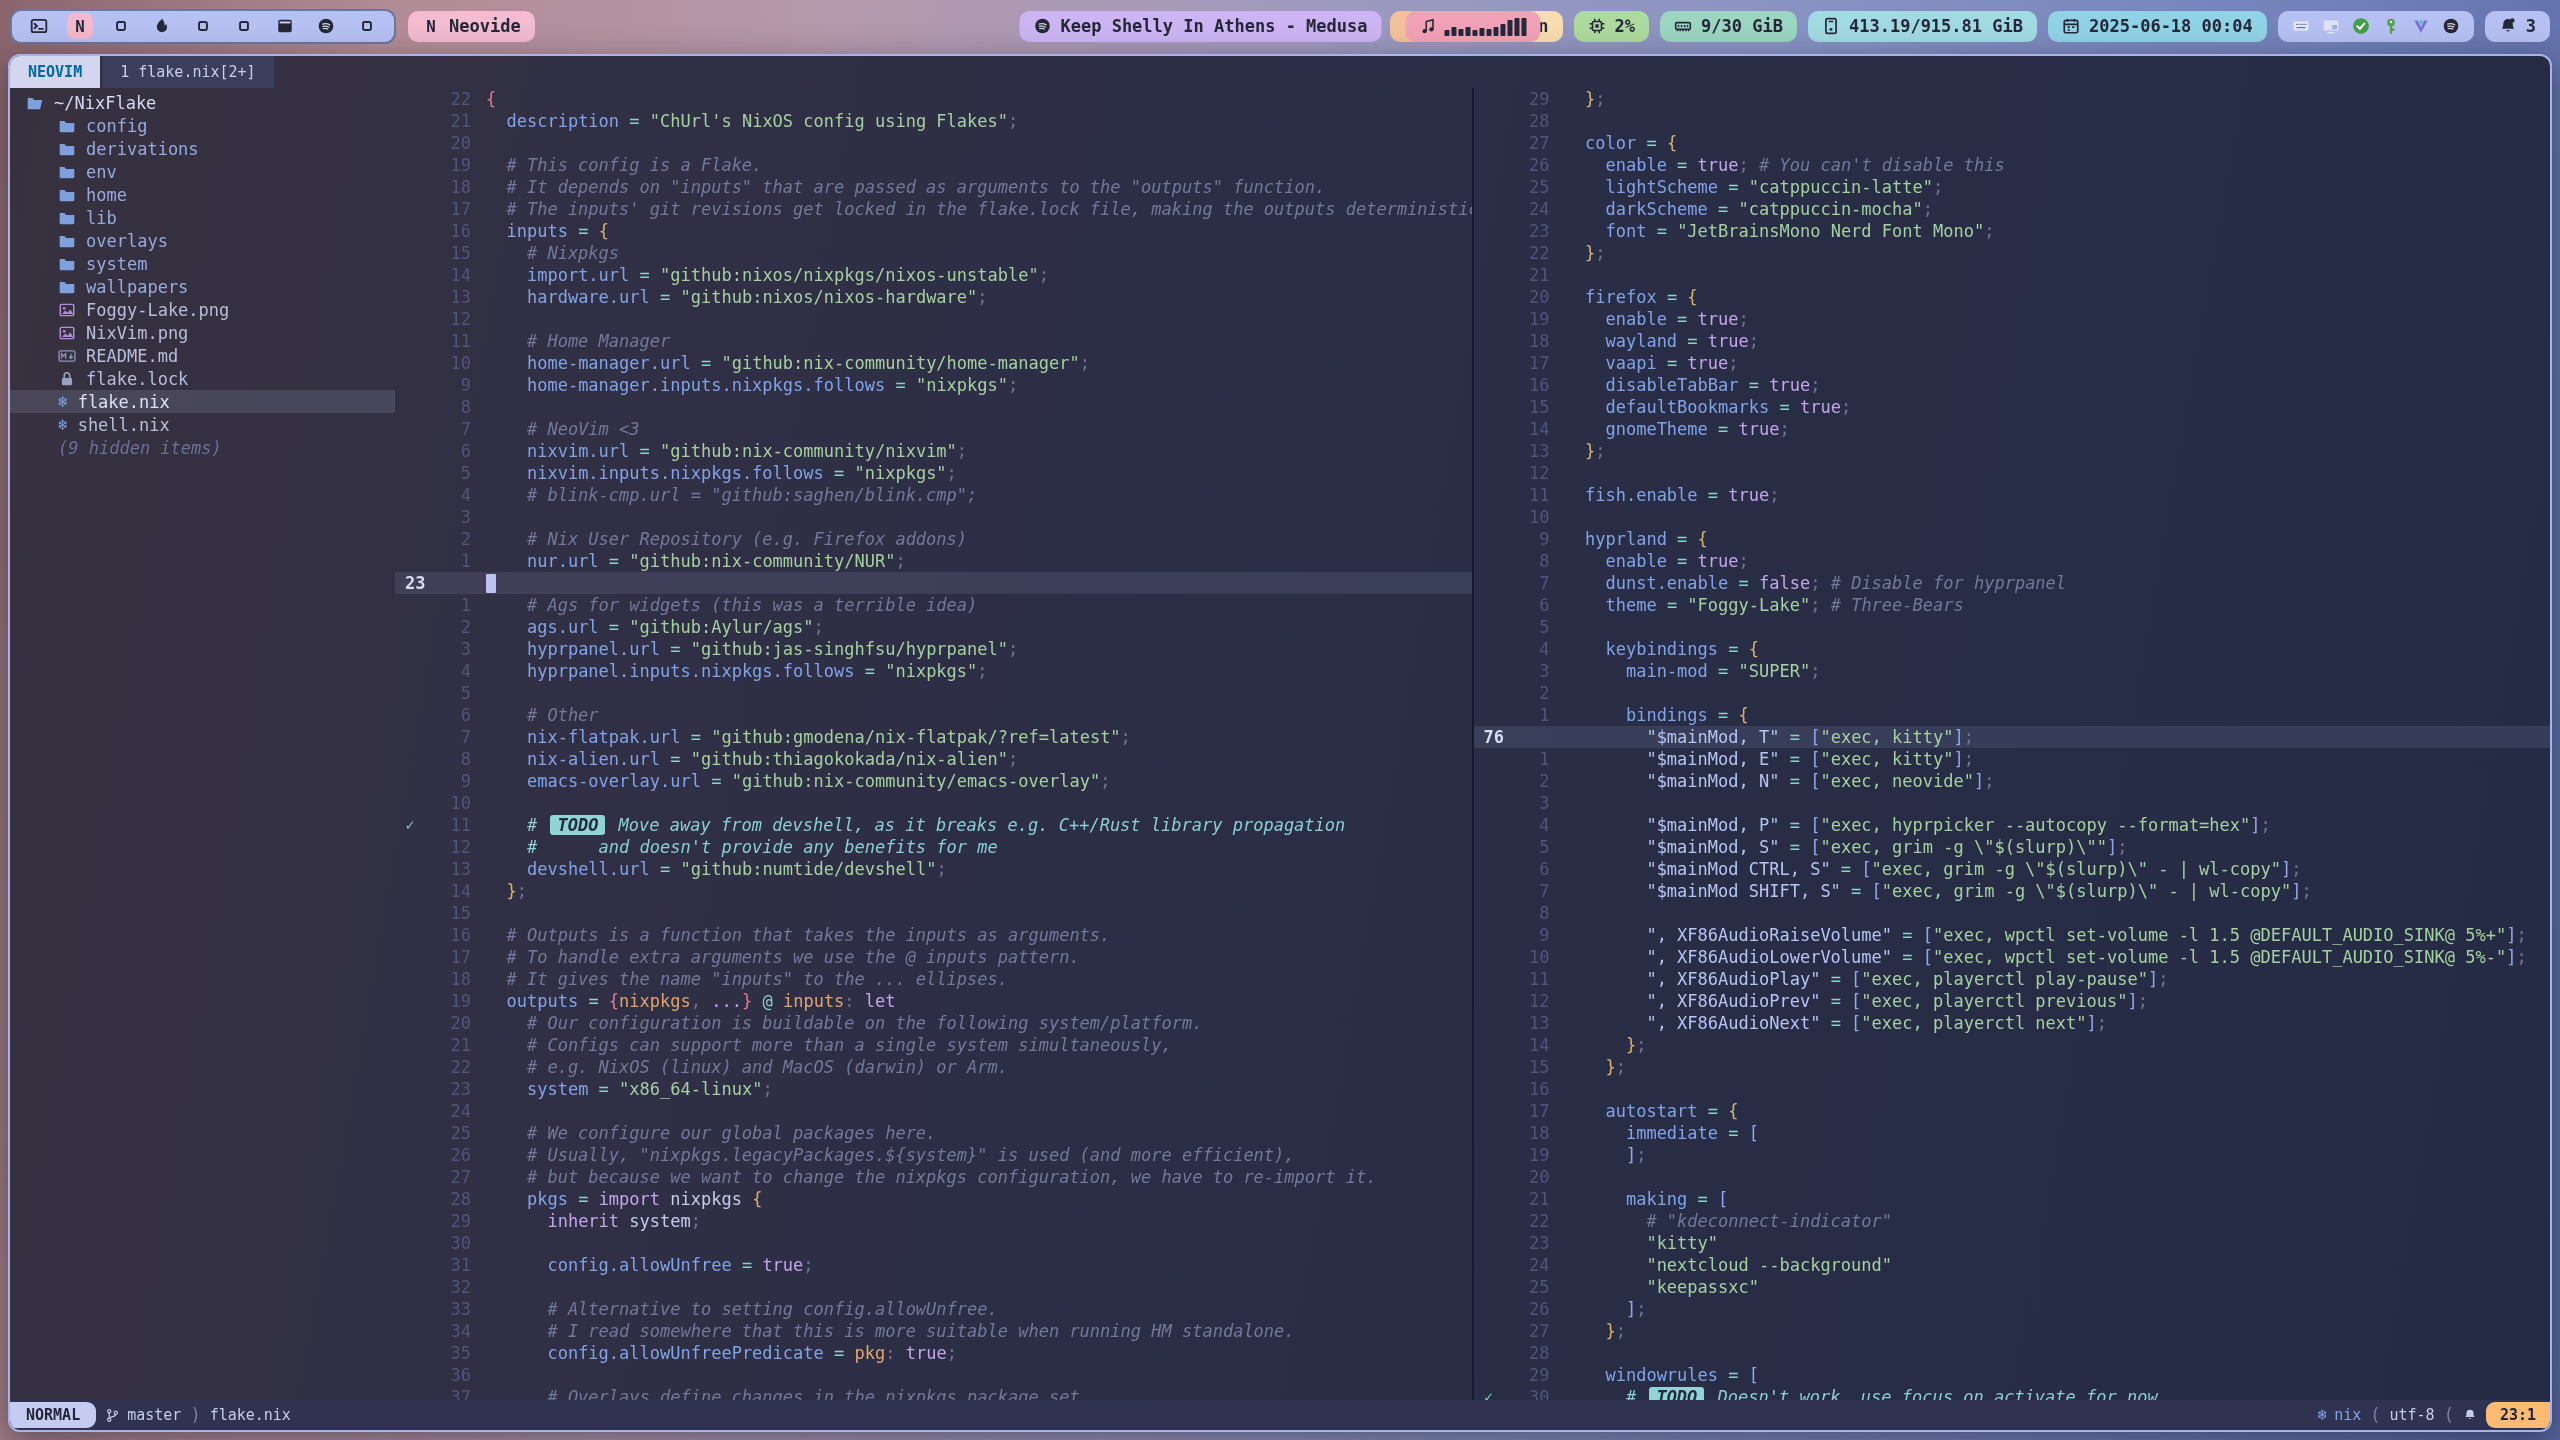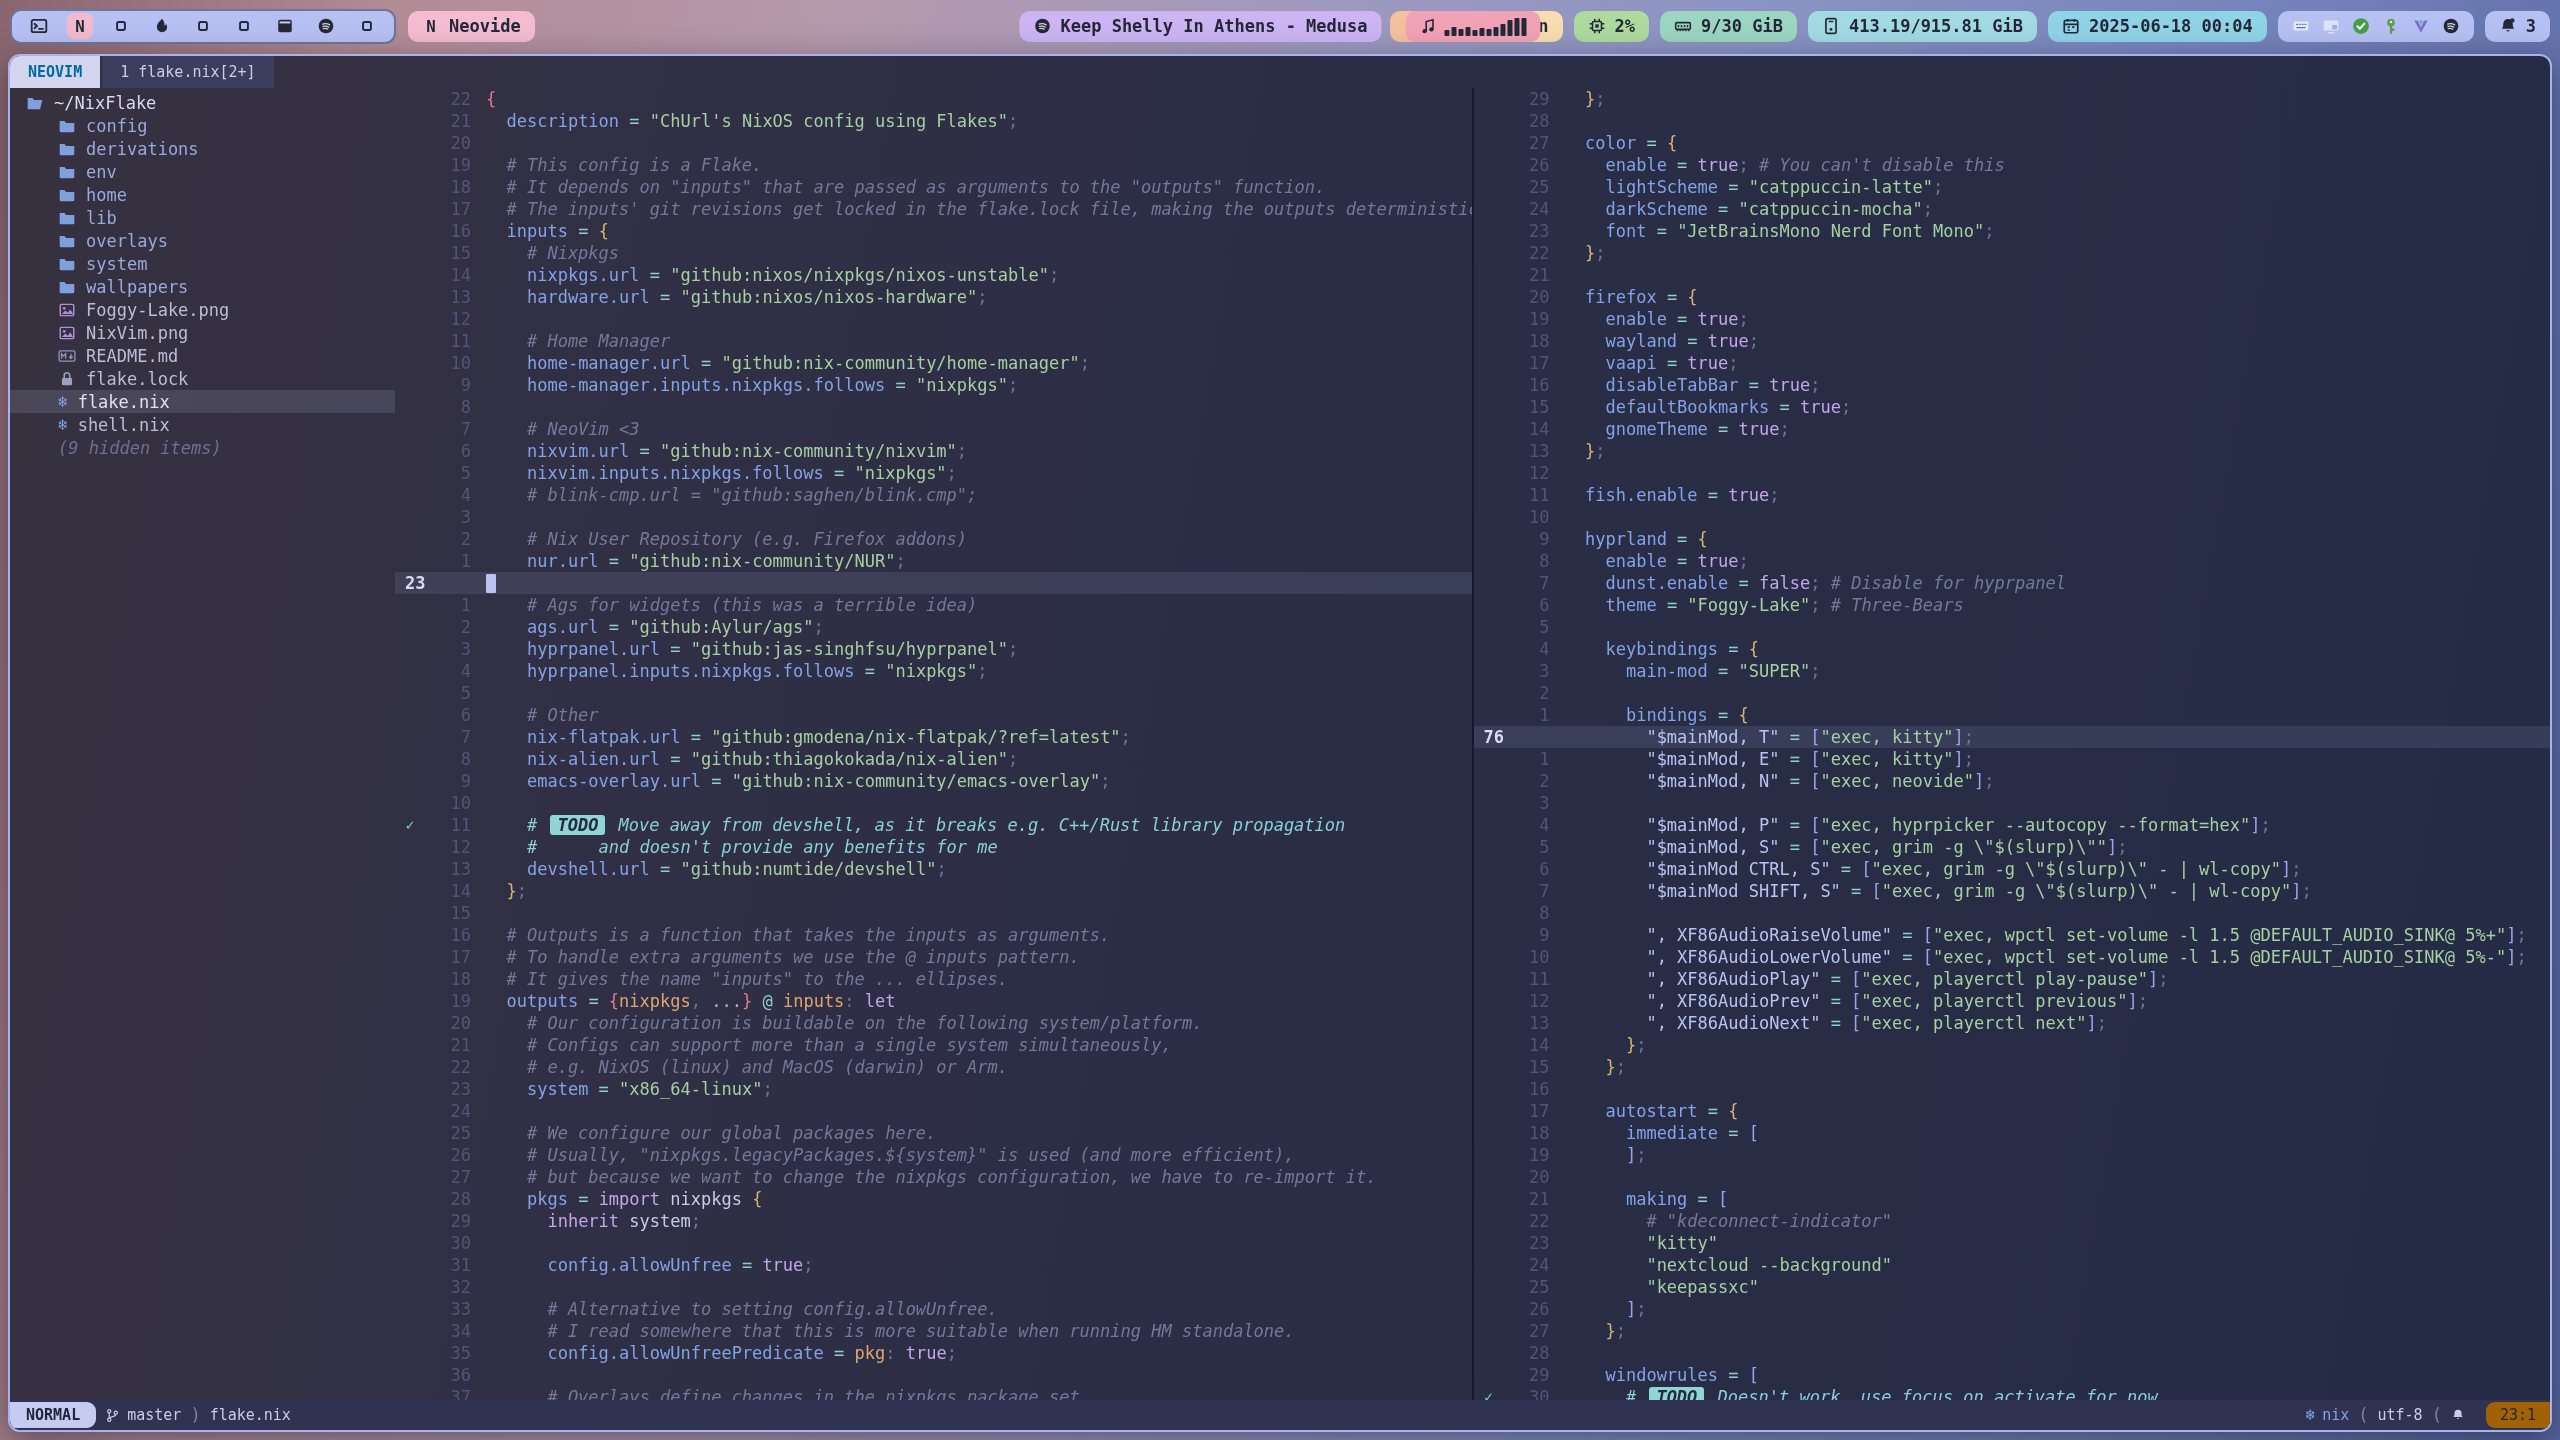--- a/index.html
+++ b/index.html
@@ -60,21 +60,21 @@
   .sp{color:#c6cdec}.sc{color:#73799a;font-style:italic}.st{color:#8bcfd6;font-style:italic}
   .sT{background:#8fd4d6;color:#252a3e;font-weight:700;font-style:italic;border-radius:3px;padding:0 7px;margin:0 3px}
   .sa{color:#82a3e6}.ss{color:#a5d0a0}.sq{color:#b7c4f2}.so{color:#8ecfca}.sd{color:#6e7494}
   .sb1{color:#e2798f}.sb2{color:#d8b46c}.sb3{color:#93a5ec}.skw{color:#c5a5ea}.sn{color:#e2a46f}
 
   
   #statusline{height:30px;background:#2f3250;display:flex;align-items:center;font-size:15px;color:#c6cdec;flex:0 0 auto;gap:9px}
   .chip-mode{background:#c6cbf2;color:#23263a;font-weight:700;padding:4px 16px;border-radius:0 9px 9px 0}
   .sl-sep{color:#7b81a8;font-size:17px}
   .sl-item{display:flex;align-items:center;gap:7px}
-  .chip-pos{background:#a16207;color:#23263a;font-weight:400;padding:4px 14px;border-radius:9px 0 0 9px;margin-left:12px}
+  .chip-pos{background:#fdba74;color:#23263a;font-weight:700;padding:4px 14px;border-radius:9px 0 0 9px;margin-left:0}
   #sl-right{margin-left:auto;display:flex;align-items:center;gap:9px}
   .sl-nix{color:#82a3e6}
 </style>
 </head>
 <body>
 
 <div id="topbar">
   <div id="workspaces">
       <span class="ws">
         <span class="icon">
@@ -369,21 +369,21 @@
       </div>
     <div class="pane" id="left-pane">
         <div class="row"><span class="sign"></span><span class="lnum">22</span><span class="code"><span class="sb1">{</span></span></div>
         <div class="row"><span class="sign"></span><span class="lnum">21</span><span class="code"><span class="sp">  </span><span class="sa">description</span><span class="so"> = </span><span class="ss">"ChUrl's NixOS config using Flakes"</span><span class="sd">;</span></span></div>
         <div class="row"><span class="sign"></span><span class="lnum">20</span><span class="code"></span></div>
         <div class="row"><span class="sign"></span><span class="lnum">19</span><span class="code"><span class="sc">  # This config is a Flake.</span></span></div>
         <div class="row"><span class="sign"></span><span class="lnum">18</span><span class="code"><span class="sc">  # It depends on "inputs" that are passed as arguments to the "outputs" function.</span></span></div>
         <div class="row"><span class="sign"></span><span class="lnum">17</span><span class="code"><span class="sc">  # The inputs' git revisions get locked in the flake.lock file, making the outputs deterministic.</span></span></div>
         <div class="row"><span class="sign"></span><span class="lnum">16</span><span class="code"><span class="sp">  </span><span class="sa">inputs</span><span class="so"> = </span><span class="sb2">{</span></span></div>
         <div class="row"><span class="sign"></span><span class="lnum">15</span><span class="code"><span class="sc">    # Nixpkgs</span></span></div>
-        <div class="row"><span class="sign"></span><span class="lnum">14</span><span class="code"><span class="sp">    </span><span class="sa">nixpkgs.url</span><span class="so"> = </span><span class="ss">"github:nixos/nixpkgs/nixos-unstable"</span><span class="sd">;</span></span></div>
+        <div class="row"><span class="sign"></span><span class="lnum">14</span><span class="code"><span class="sp">    </span><span class="sa">import.url</span><span class="so"> = </span><span class="ss">"github:nixos/nixpkgs/nixos-unstable"</span><span class="sd">;</span></span></div>
         <div class="row"><span class="sign"></span><span class="lnum">13</span><span class="code"><span class="sp">    </span><span class="sa">hardware.url</span><span class="so"> = </span><span class="ss">"github:nixos/nixos-hardware"</span><span class="sd">;</span></span></div>
         <div class="row"><span class="sign"></span><span class="lnum">12</span><span class="code"></span></div>
         <div class="row"><span class="sign"></span><span class="lnum">11</span><span class="code"><span class="sc">    # Home Manager</span></span></div>
         <div class="row"><span class="sign"></span><span class="lnum">10</span><span class="code"><span class="sp">    </span><span class="sa">home-manager.url</span><span class="so"> = </span><span class="ss">"github:nix-community/home-manager"</span><span class="sd">;</span></span></div>
         <div class="row"><span class="sign"></span><span class="lnum">9</span><span class="code"><span class="sp">    </span><span class="sa">home-manager.inputs.nixpkgs.follows</span><span class="so"> = </span><span class="ss">"nixpkgs"</span><span class="sd">;</span></span></div>
         <div class="row"><span class="sign"></span><span class="lnum">8</span><span class="code"></span></div>
         <div class="row"><span class="sign"></span><span class="lnum">7</span><span class="code"><span class="sc">    # NeoVim &lt;3</span></span></div>
         <div class="row"><span class="sign"></span><span class="lnum">6</span><span class="code"><span class="sp">    </span><span class="sa">nixvim.url</span><span class="so"> = </span><span class="ss">"github:nix-community/nixvim"</span><span class="sd">;</span></span></div>
         <div class="row"><span class="sign"></span><span class="lnum">5</span><span class="code"><span class="sp">    </span><span class="sa">nixvim.inputs.nixpkgs.follows</span><span class="so"> = </span><span class="ss">"nixpkgs"</span><span class="sd">;</span></span></div>
         <div class="row"><span class="sign"></span><span class="lnum">4</span><span class="code"><span class="sc">    # blink-cmp.url = "github:saghen/blink.cmp";</span></span></div>

